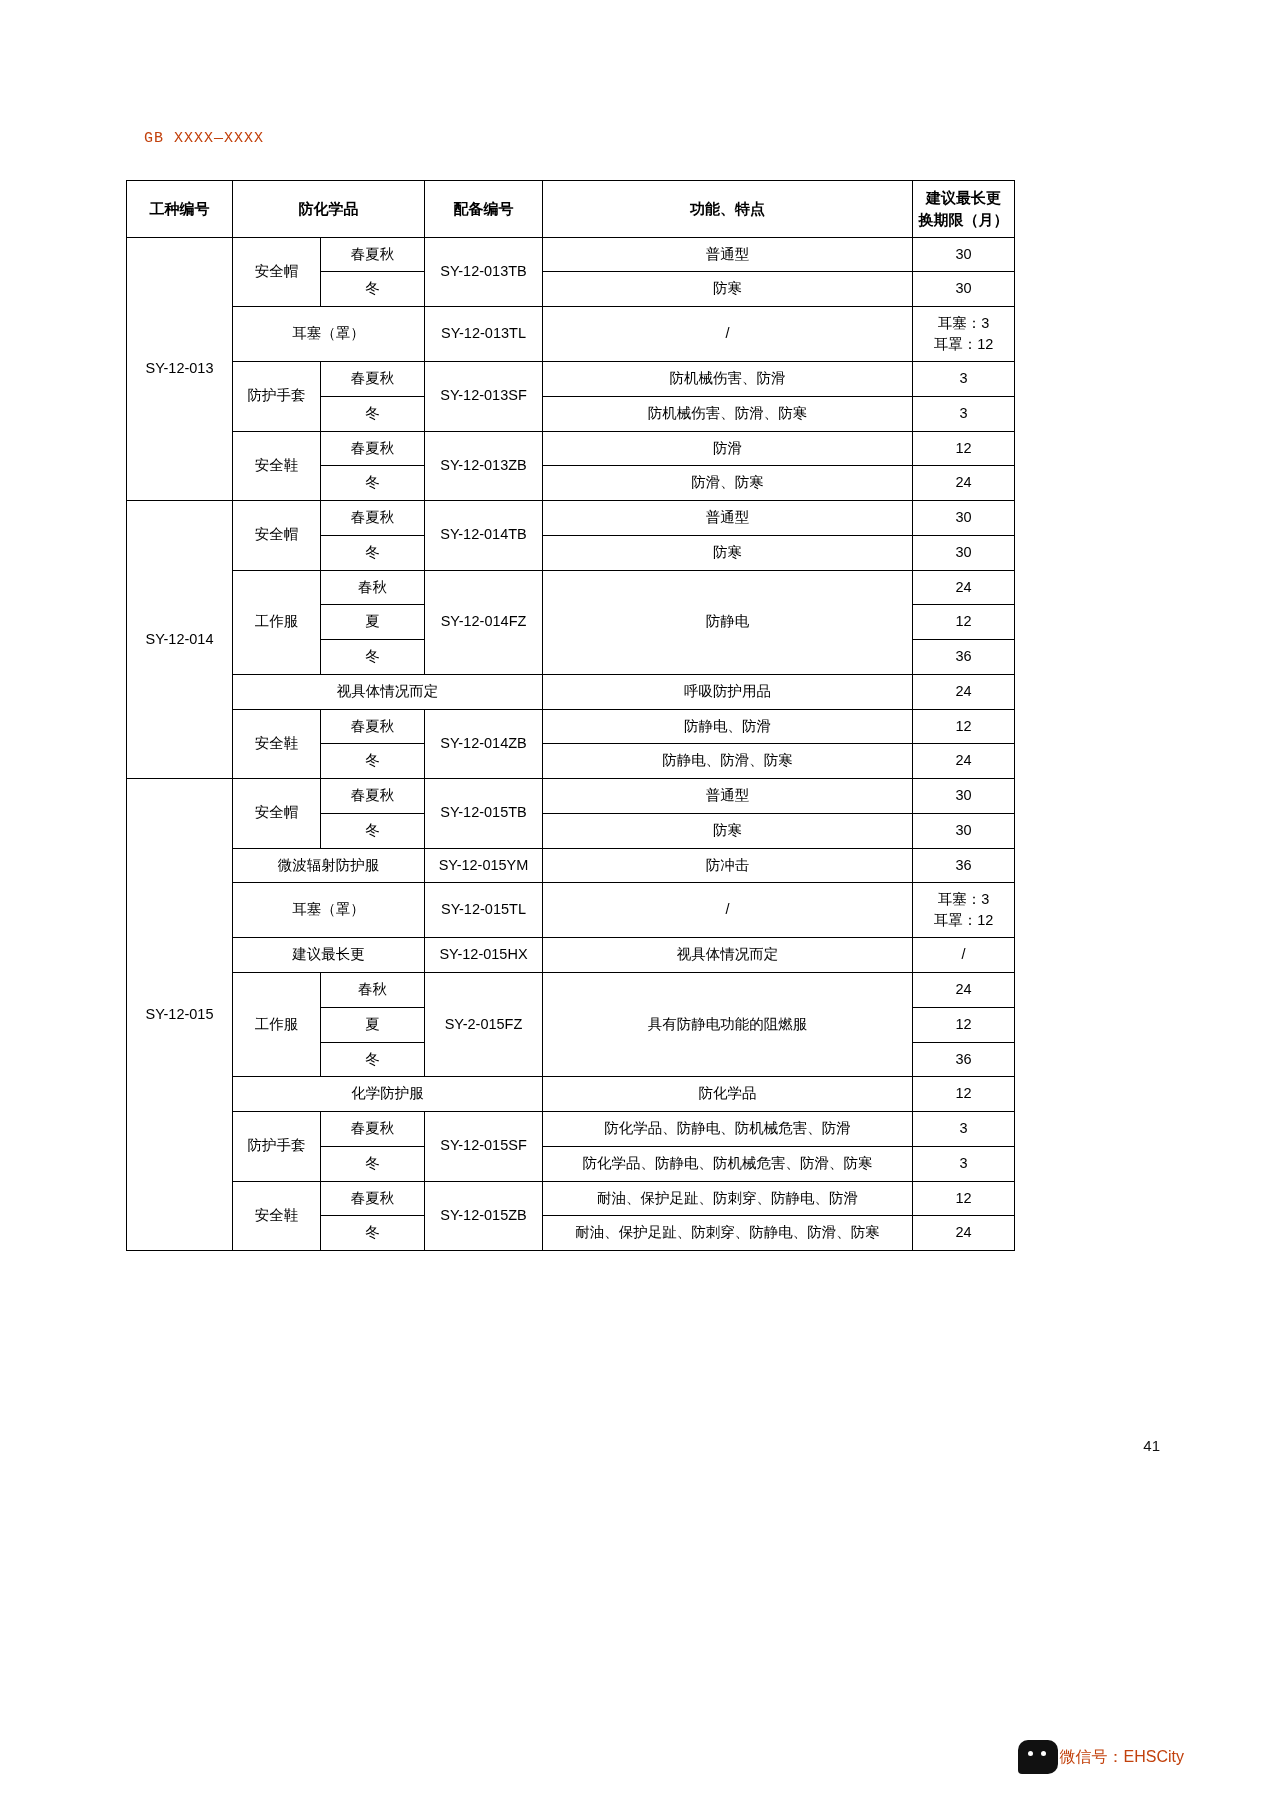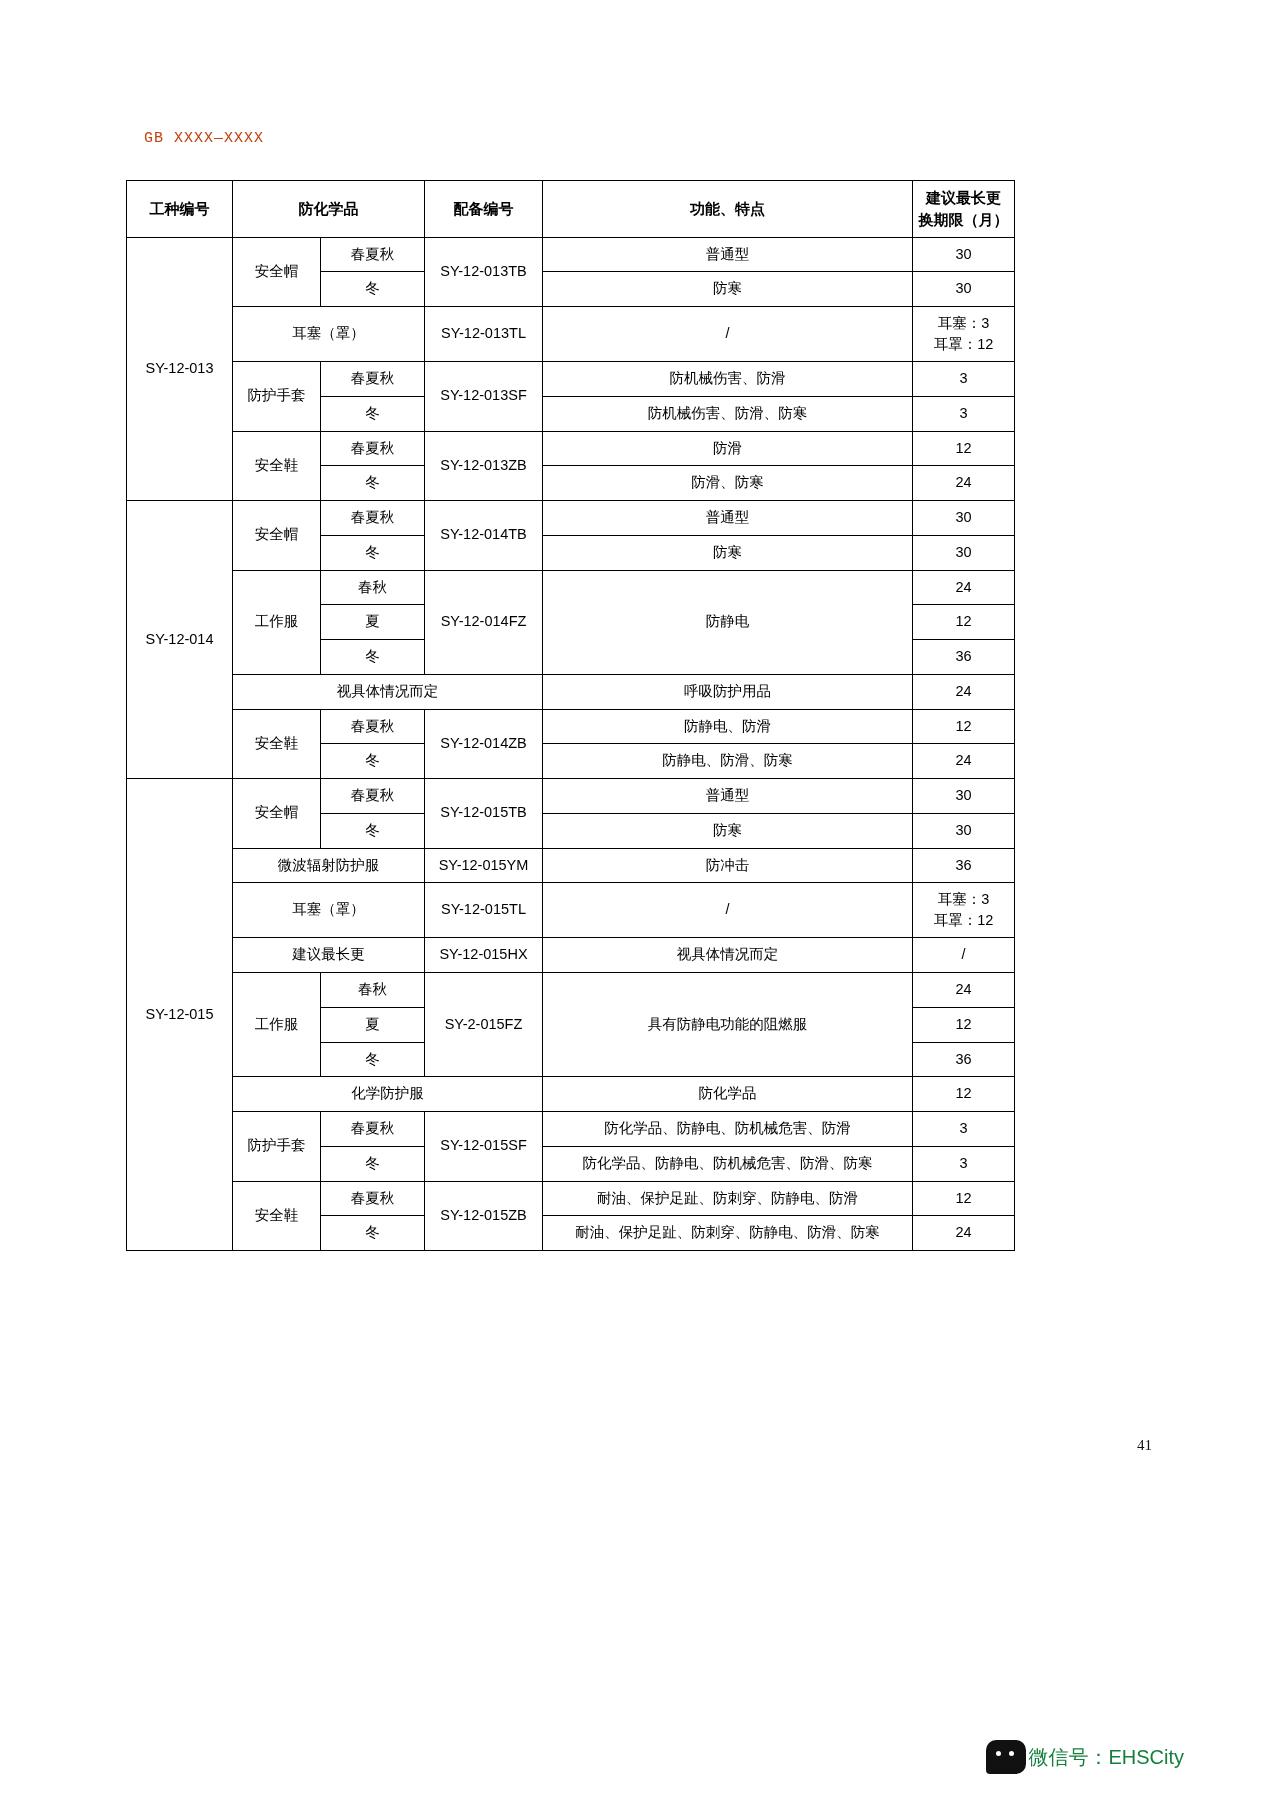--- a/index.html
+++ b/index.html
@@ -64,36 +64,36 @@
   }
   td.code {
     font-size: 15px;
   }
   .two-line {
     display: block;
     line-height: 1.45;
   }
   .page-number {
     position: absolute;
-    right: 128px;
+    right: 120px;
     top: 1437px;
     font-size: 15px;
-    font-family: Liberation Serif, serif;
+    font-family: Liberation Sans, sans-serif;
     color: #111;
   }
   .footer-badge {
     position: absolute;
     right: 96px;
     bottom: 36px;
     display: flex;
     align-items: center;
     gap: 2px;
     font-family: "Liberation Sans", "DejaVu Sans", sans-serif;
-    font-size: 20px;
-    color: #15803d;
+    font-size: 16px;
+    color: #c2410c;
   }
   .wechat-icon {
     width: 40px;
     height: 34px;
     background: #111;
     border-radius: 10px 10px 10px 4px;
     position: relative;
     display: inline-block;
   }
   .wechat-icon::before,

